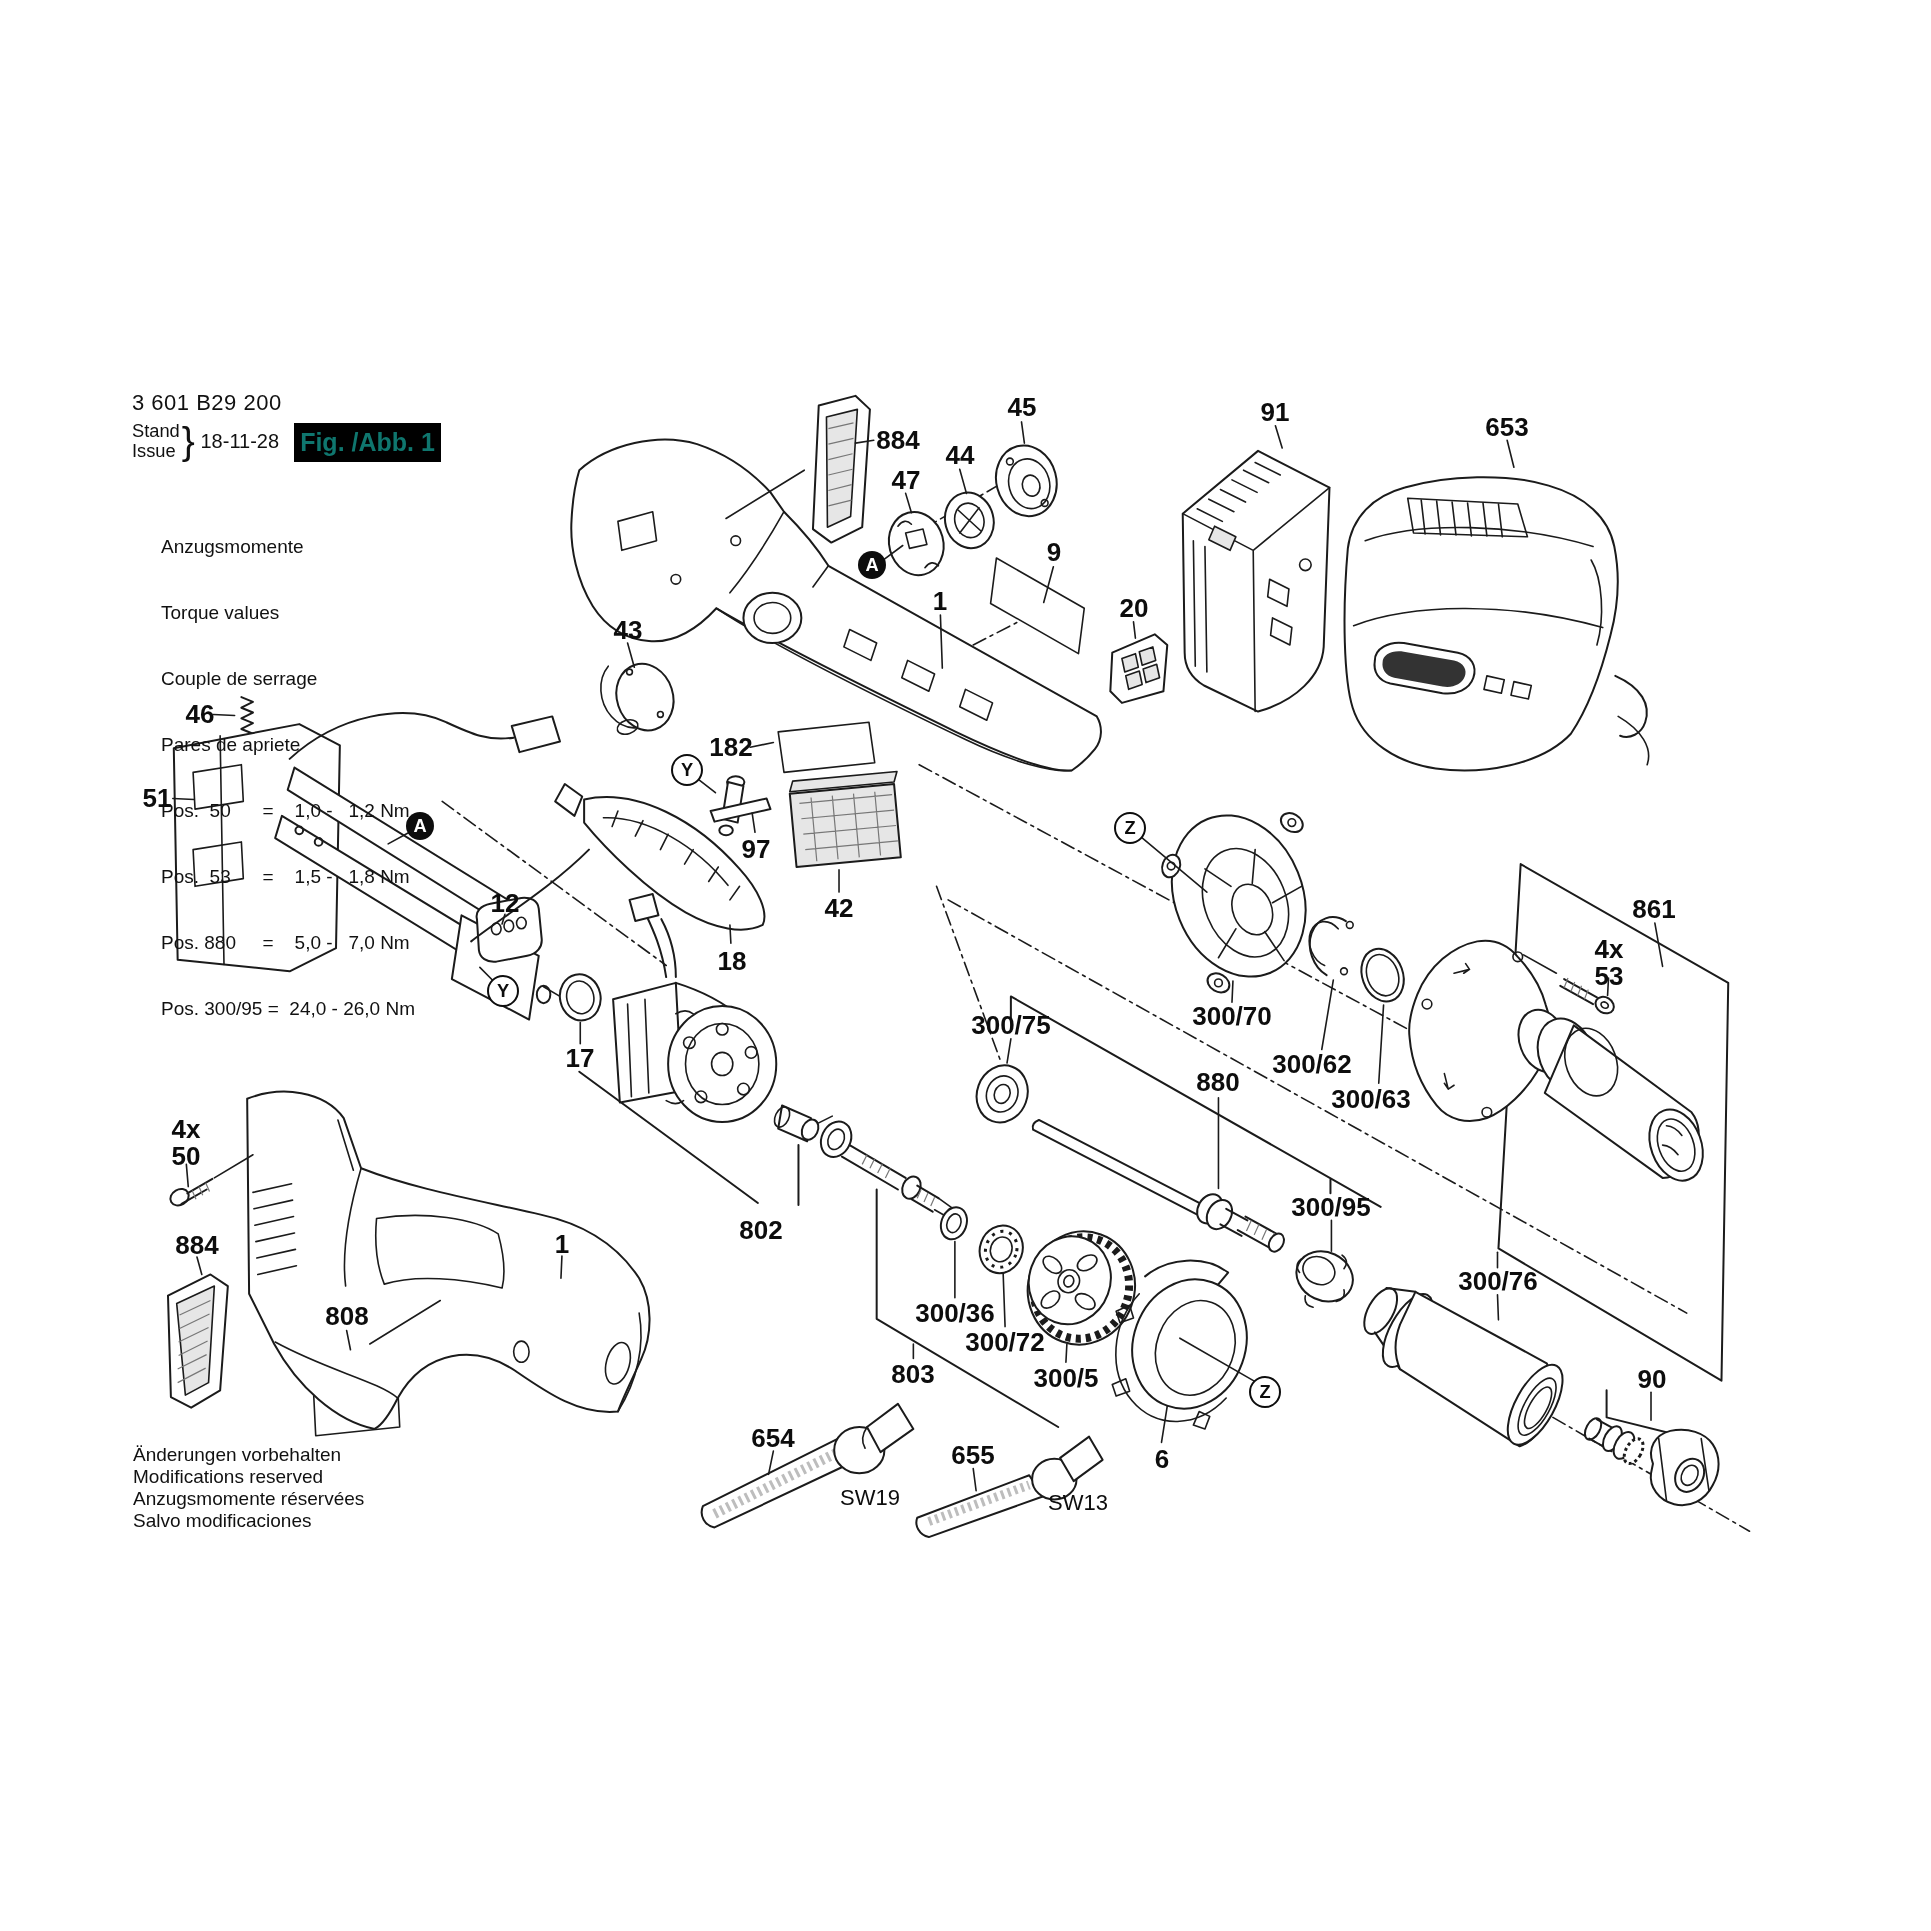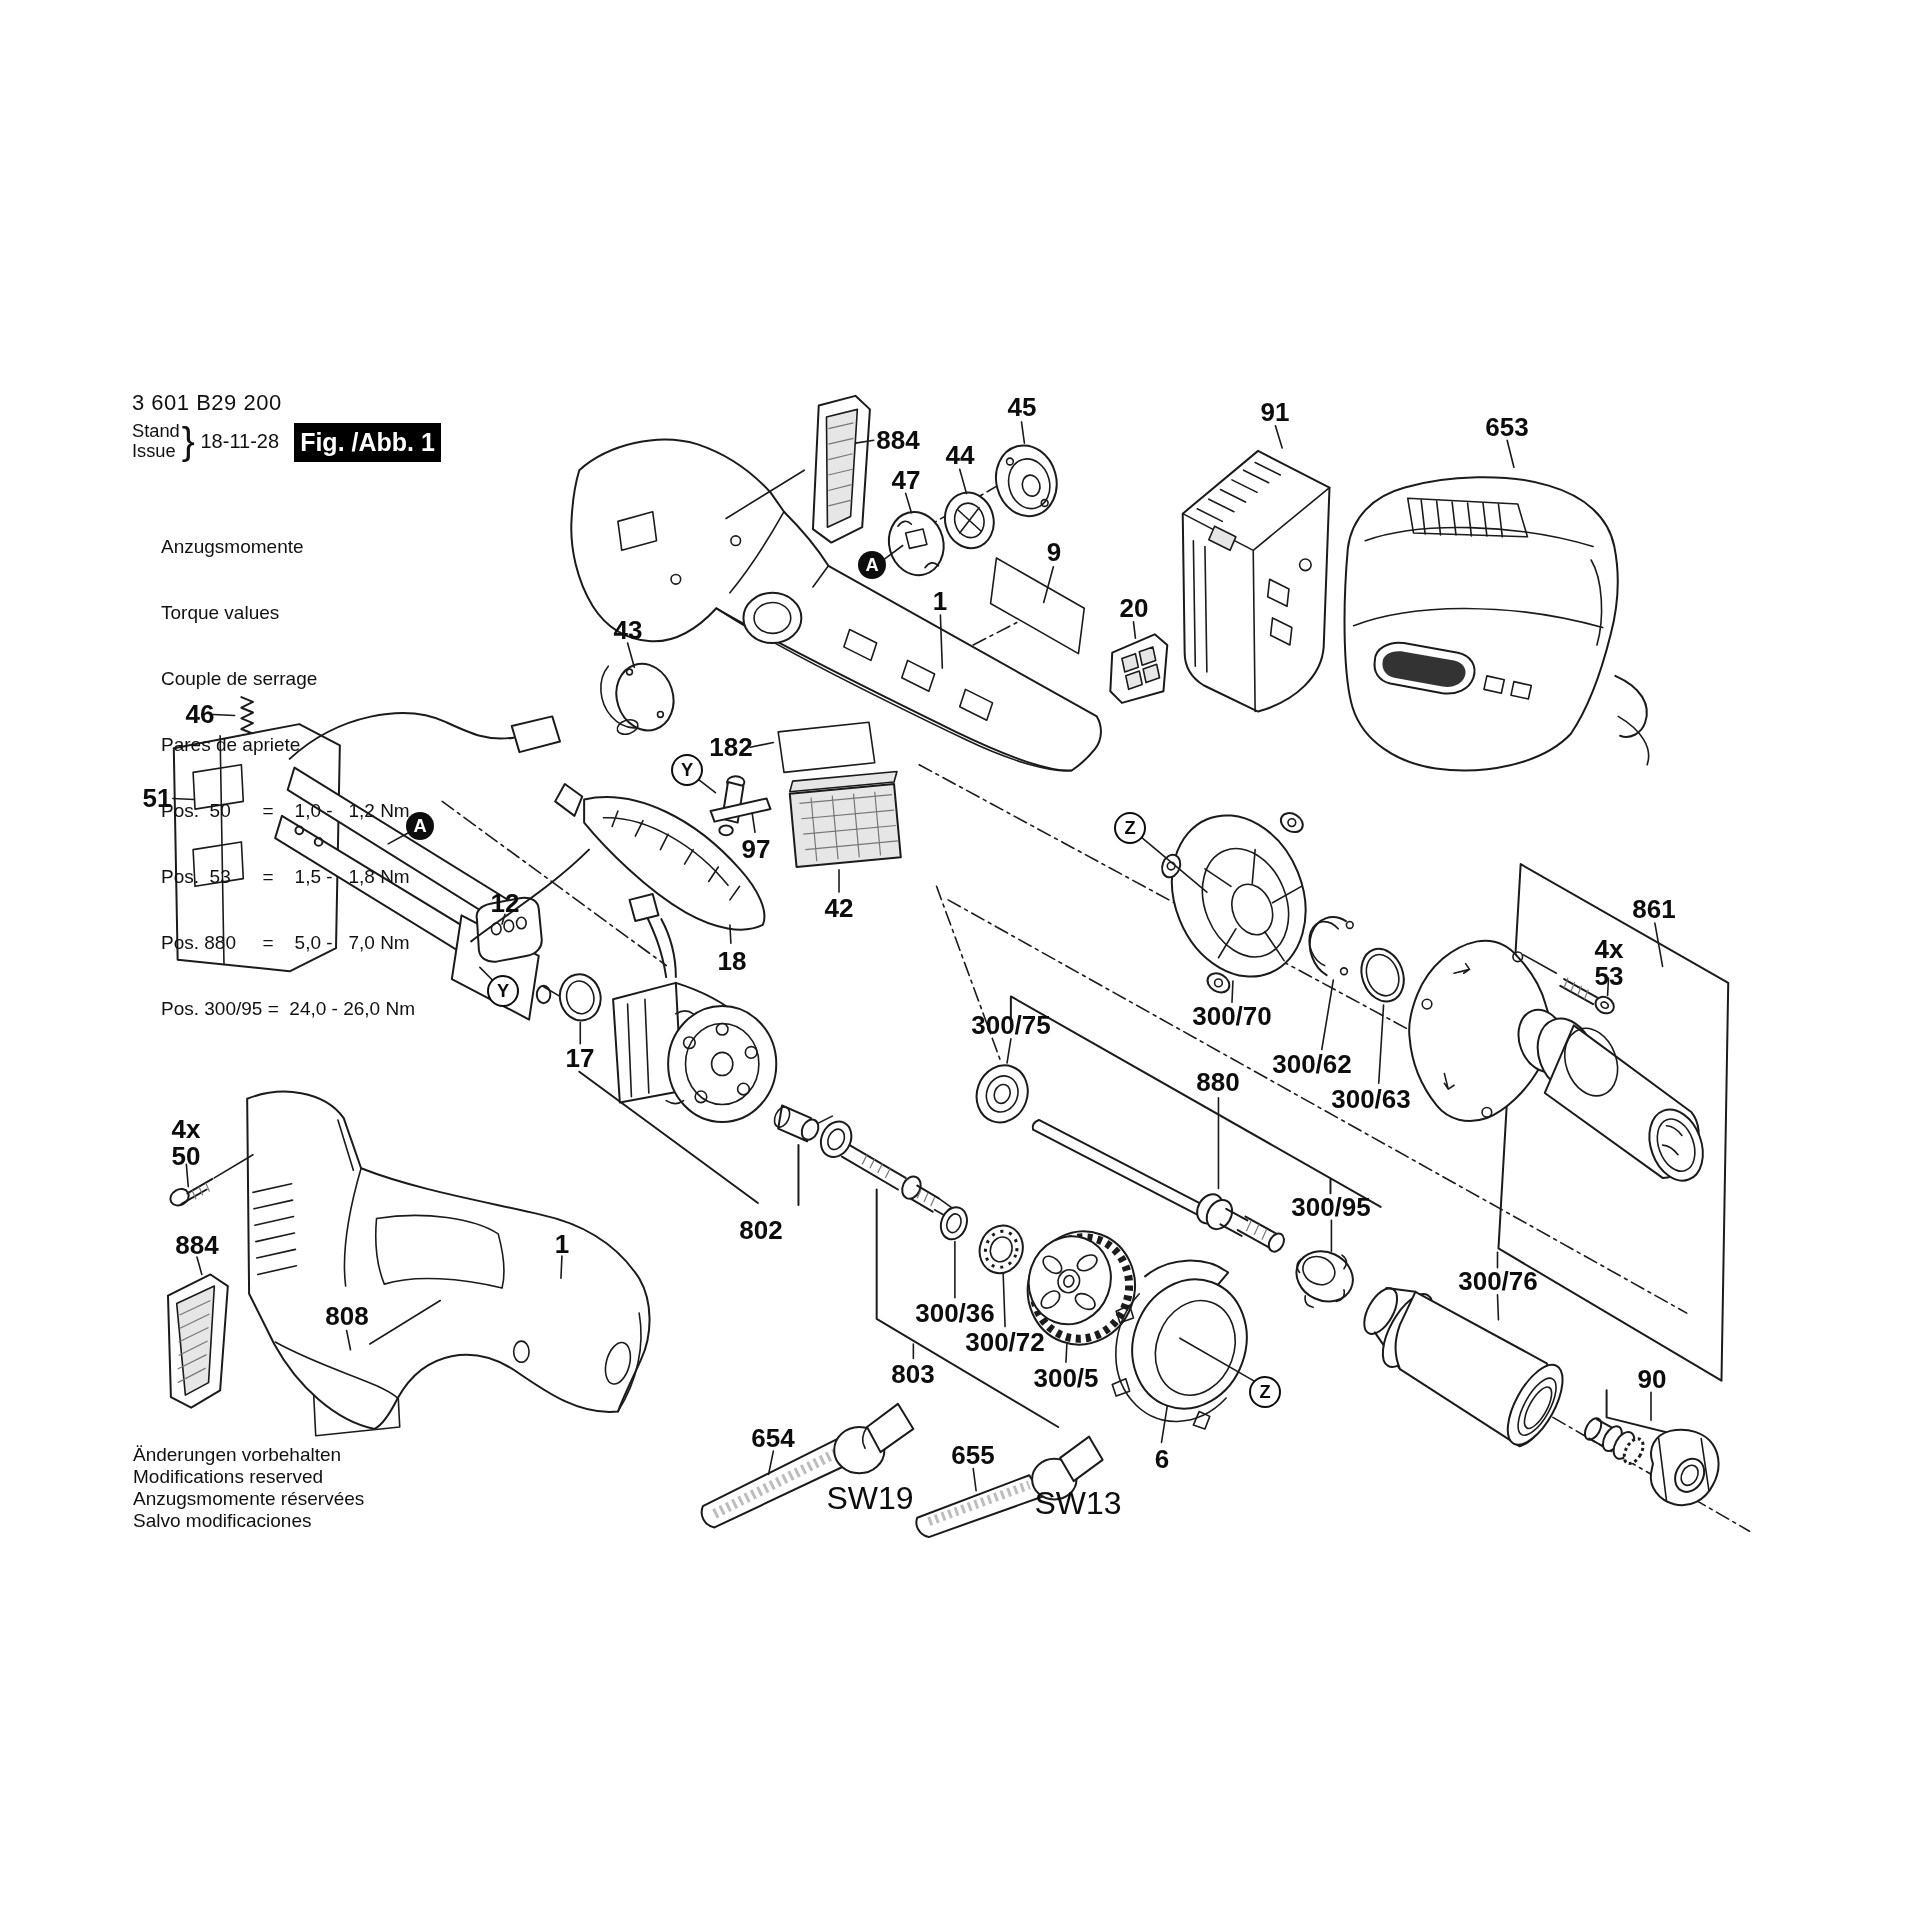--- a/index.html
+++ b/index.html
@@ -8,31 +8,31 @@
   svg{position:absolute;left:0;top:0;}
   svg *{vector-effect:non-scaling-stroke;}
   .ln{stroke:#1b1b1b;stroke-width:2;fill:none;stroke-linecap:round;stroke-linejoin:round;}
   .fw{fill:#ffffff;}
   .fg{fill:#e6e6e6;}
   .thin{stroke-width:1.6;}
   .dash{stroke-dasharray:14 5 3 5;stroke-width:1.6;}
   .hatch{stroke:#777;stroke-width:1.2;}
   .plabel{position:absolute;transform:translate(-50%,-50%);font-weight:bold;font-size:26px;
           line-height:1.02;white-space:pre-line;text-align:center;color:#0d0d0d;}
-  .plabel.sw{font-weight:normal;font-size:32px;}
+  .plabel.sw{font-weight:normal;font-size:22px;}
   .marker{position:absolute;width:28px;height:28px;border-radius:50%;transform:translate(-50%,-50%);
           display:flex;align-items:center;justify-content:center;font-size:18.3px;font-weight:bold;}
   .marker.filled{background:#0d0d0d;color:#fff;}
   .marker.outline{background:#fff;border:2.3px solid #0d0d0d;color:#0d0d0d;}
   .hdr-num{position:absolute;left:132px;top:390px;font-size:22px;letter-spacing:0.5px;}
   .hdr-row{position:absolute;left:132px;top:419px;display:flex;align-items:center;}
   .hdr-si{display:flex;flex-direction:column;font-size:18.3px;line-height:1.1;}
   .hdr-brace{font-size:39px;font-weight:300;margin:0 5.8px 0 1.9px;}
   .hdr-date{font-size:20px;}
-  .figbox{position:absolute;left:294px;top:423px;width:147px;height:39px;background:#000;color:#ffffff;
+  .figbox{position:absolute;left:294px;top:423px;width:147px;height:39px;background:#000;color:#0f766e;
           display:flex;align-items:center;justify-content:center;font-weight:bold;font-size:25px;}
   .torque{position:absolute;left:132px;top:492px;font-size:19px;line-height:22px;white-space:pre;margin-left:29px;}
   .footer{position:absolute;left:133px;top:1444px;font-size:19px;line-height:22px;}
 </style>
 </head>
 <body>
 
 <div class="canvas">
 
 <svg width="1931" height="1931" viewBox="0 0 2000 2000">

